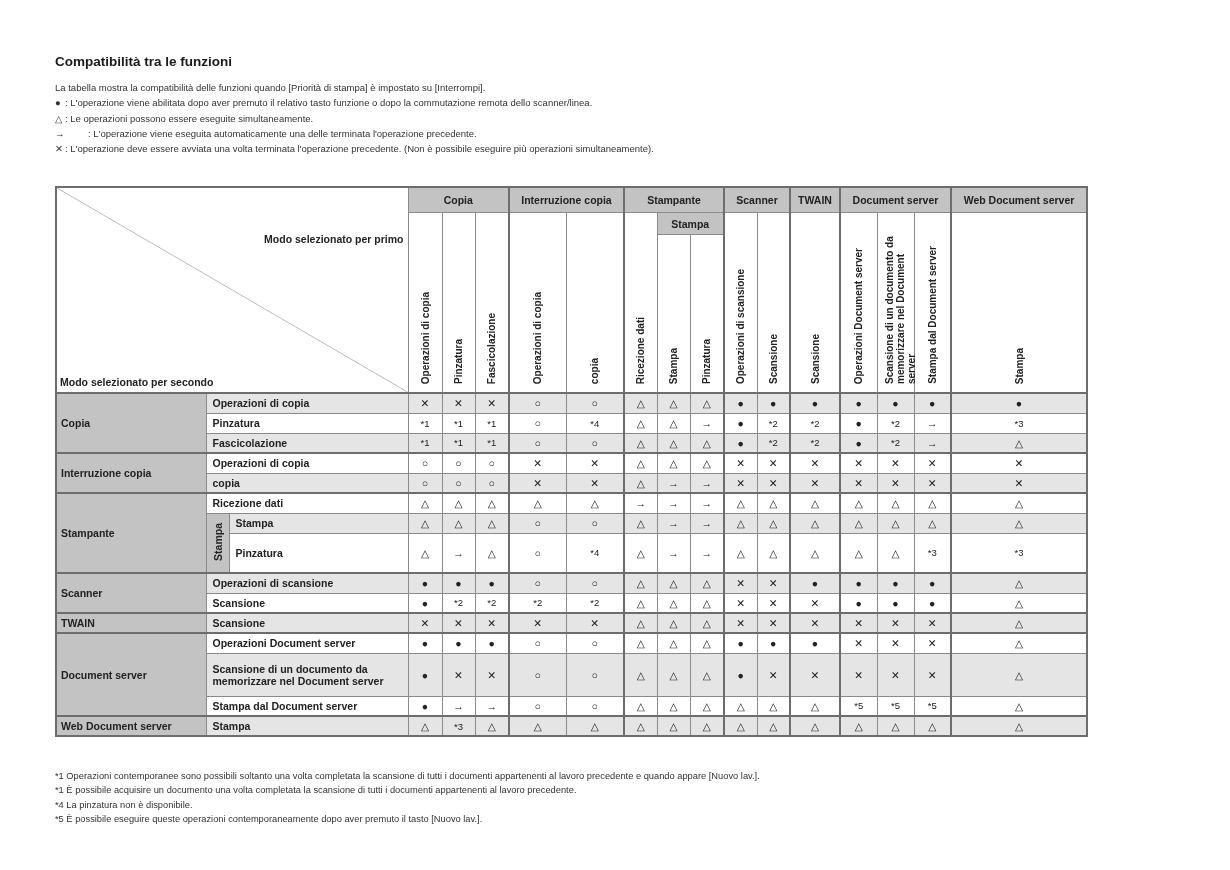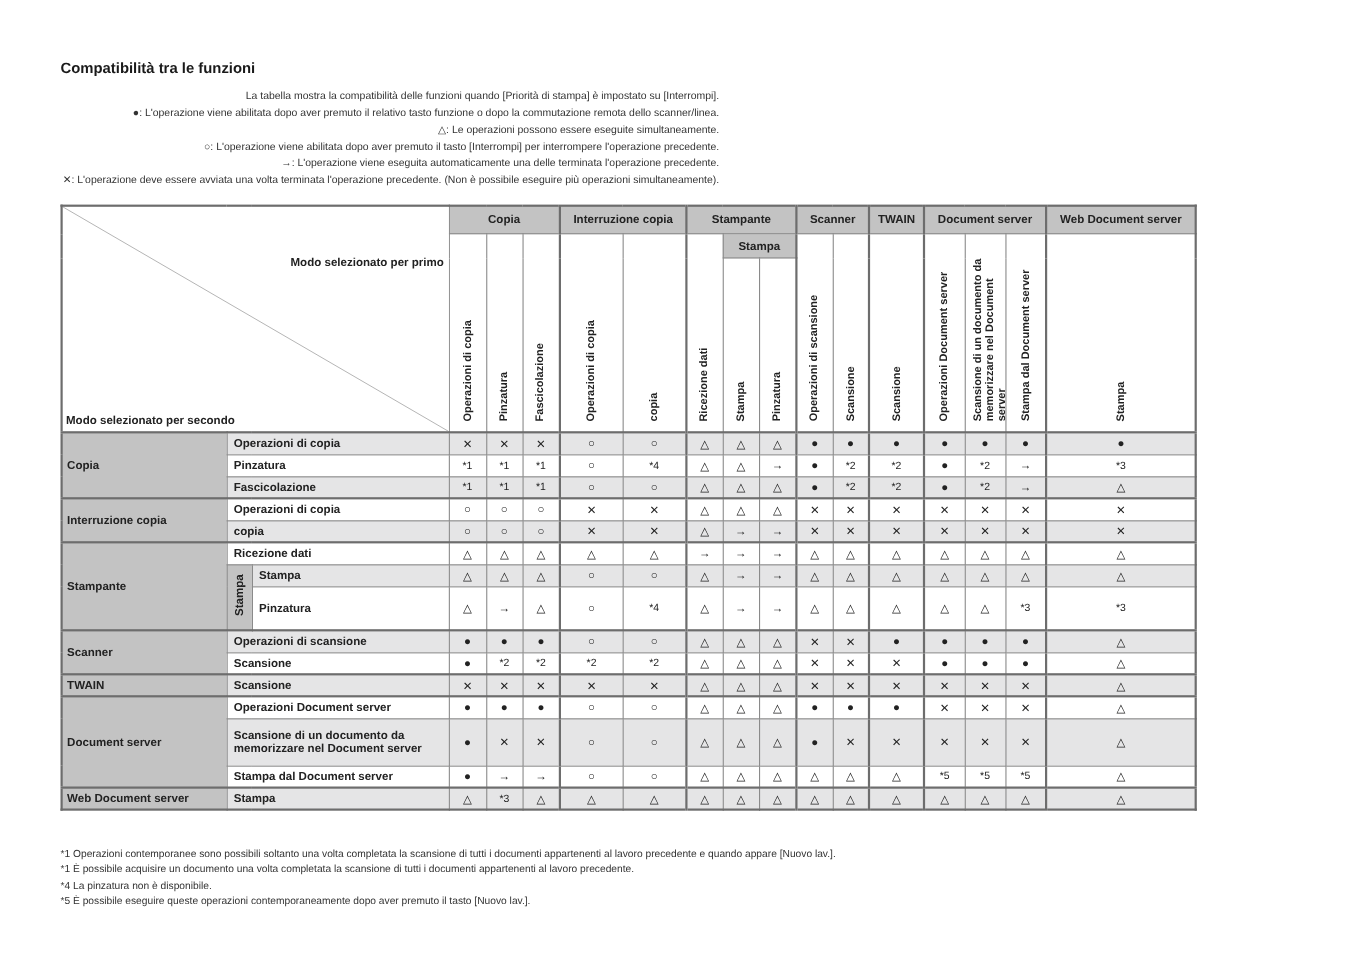--- a/index.html
+++ b/index.html
@@ -1,19 +1,19 @@
 <!DOCTYPE html>
 <html><head>
 <meta charset="utf-8">
 <style>
   html, body { margin:0; padding:0; background:#ffffff; }
   body { width:1230px; height:870px; position:relative; overflow:hidden;
          font-family:"Liberation Sans", sans-serif; color:#222; }
   .title { position:absolute; left:55px; top:54px; font-size:13.5px; font-weight:bold; color:#1a1a1a; }
-  .intro { position:absolute; left:55px; top:80px; font-size:9.5px; line-height:15.3px; color:#333;text-align:right; }
+  .intro { position:absolute; left:55px; top:80px; font-size:9.5px; line-height:15.3px; color:#333; }
   .intro .sym { display:inline-block; width:10px; }
   .intro .sym.arrow { width:33px; }
   table.compat { position:absolute; left:55px; top:186px; border-collapse:collapse; table-layout:fixed;
                  font-size:10px; }
   table.compat td, table.compat th { border:1px solid #8a8a8a; padding:0; text-align:center; vertical-align:middle; }
   table.compat { border:2px solid #6d6d6d; }
   .hgroup { background:#c3c3c3; font-weight:bold; font-size:10.5px; height:24px; white-space:nowrap; }
   .hsub { background:#c3c3c3; font-weight:bold; font-size:10.5px; height:21px; }
   .vhead { background:#fff; height:178px; vertical-align:bottom !important; }
   .vtext { writing-mode:vertical-rl; transform:rotate(180deg); font-weight:bold; font-size:10px;
@@ -35,21 +35,20 @@
 </style>
 </head>
 <body>
 
 <div class="title">Compatibilità tra le funzioni</div>
 
 <div class="intro">
   <div>La tabella mostra la compatibilità delle funzioni quando [Priorità di stampa] è impostato su [Interrompi].</div>
   <div><span class="sym">●</span><span>: L'operazione viene abilitata dopo aver premuto il relativo tasto funzione o dopo la commutazione remota dello scanner/linea.</span></div>
   <div><span class="sym">△</span><span>: Le operazioni possono essere eseguite simultaneamente.</span></div>
-  <div><span class="sym">○</span><span>: L'operazione viene abilitata dopo aver premuto il tasto [Interrompi] per interrompere l'operazione precedente.</span></div>
   <div><span class="sym arrow">→</span><span>: L'operazione viene eseguita automaticamente una delle terminata l'operazione precedente.</span></div>
   <div><span class="sym">✕</span><span>: L'operazione deve essere avviata una volta terminata l'operazione precedente. (Non è possibile eseguire più operazioni simultaneamente).</span></div>
 </div>
 
 <table class="compat">
   <colgroup>
     <col style="width:150px">
       <col style="width:22px">
       <col style="width:179px">
     <col style="width:34px">

